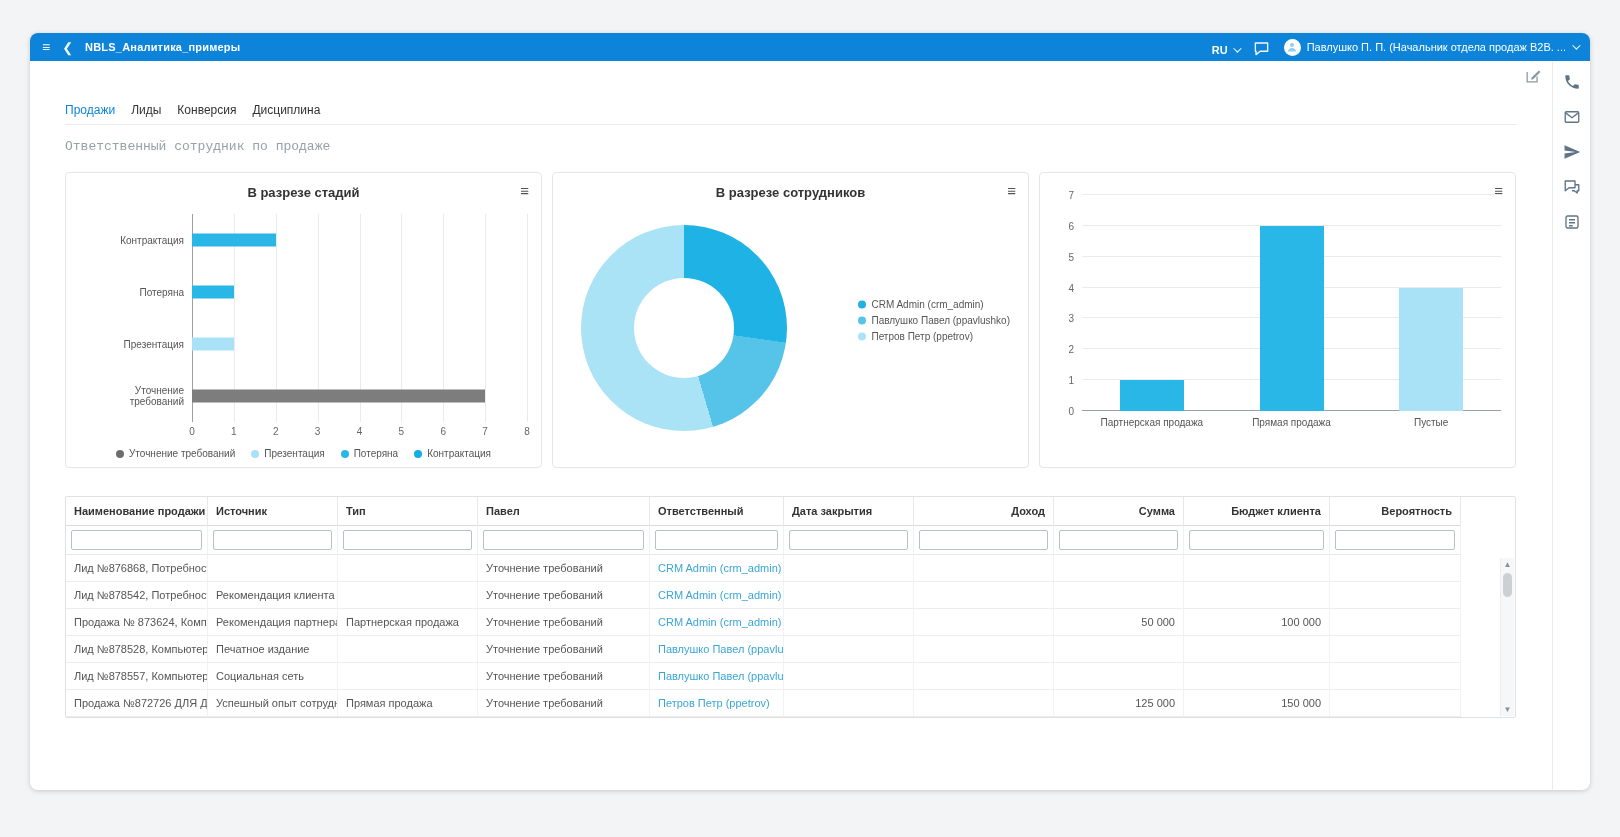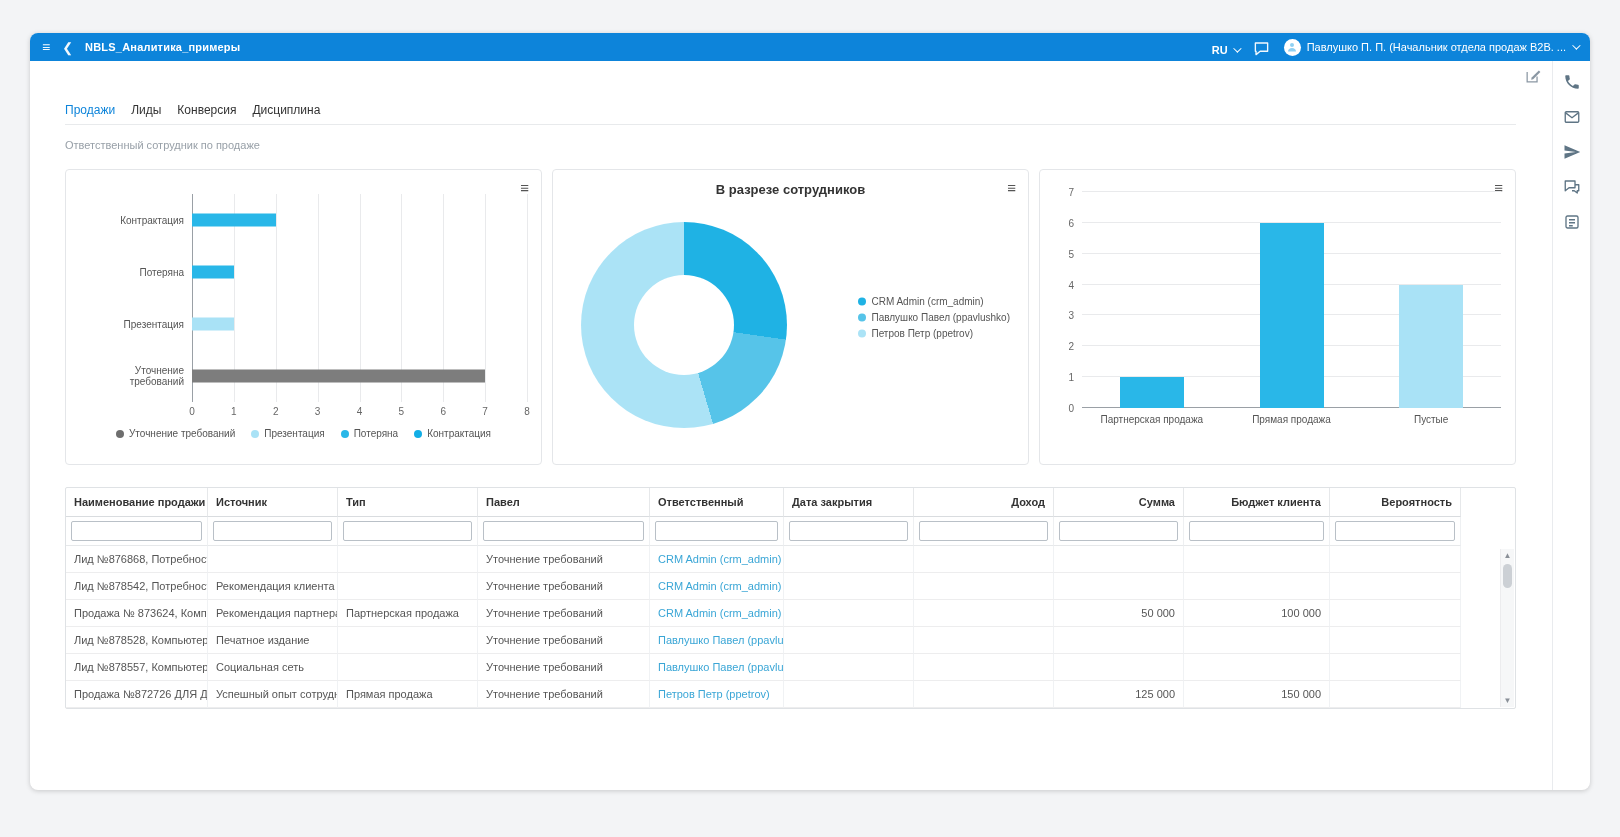--- a/index.html
+++ b/index.html
@@ -29,21 +29,21 @@
   .right-rail { flex:0 0 38px; border-left:1px solid #e9ebee; display:flex; flex-direction:column; align-items:center;
                 padding-top:12px; gap:17px; }
   .rail-ico { width:18px; height:18px; cursor:pointer; }
   .edit-ico { position:absolute; top:6px; right:10px; width:18px; height:18px; cursor:pointer; }
 
   .tabs { display:flex; gap:16px; margin-top:22px; padding-bottom:7px; border-bottom:1px solid #e8eaec; font-size:12px; }
   .tab { cursor:pointer; color:#333; }
   .tab.active { color:#0d84da; }
 
   .filter-block { margin-top:14px; }
-  .filter-label { font-size:11px; color:#98a0a8; margin-bottom:18px; }
+  .filter-label { font-size:13px; color:#98a0a8; margin-bottom:18px;font-family:Liberation Mono, monospace; }
   .select { width:455px; height:28px; border:1px solid #c6ccd2; border-radius:3px; display:flex; align-items:center;
             padding:0 8px; font-size:12px; color:#333; background:#fff; cursor:pointer; }
   .select .sel-chev { margin-left:auto; color:#8a939b; }
   .select .sel-dots { margin-left:14px; color:#6d7680; font-size:13px; cursor:pointer; line-height:1; }
 
   
   .charts-row { display:flex; gap:10px; margin-top:16px; height:296px; }
   .card { flex:1; border:1px solid #e4e6e9; border-radius:4px; background:#fff; position:relative; padding:10px 14px; min-width:0; }
   .card-title { text-align:center; font-size:13px; font-weight:bold; color:#333; margin-top:2px; }
   .card-menu { position:absolute; top:10px; right:12px; font-size:15px; color:#555; cursor:pointer; line-height:1; }
@@ -78,21 +78,21 @@
   .vplot { flex:1; position:relative; height:216px; }
   .hline { position:absolute; left:0; right:0; height:1px; background:#e9eaec; }
   .hline.axis { background:#9aa0a6; }
   .vbars { position:absolute; inset:0; display:flex; align-items:flex-end; }
   .vcol { flex:1; display:flex; justify-content:center; align-items:flex-end; height:100%; }
   .vbar { width:64px; }
   .vcats { display:flex; margin-left:28px; margin-top:6px; }
   .vcat { flex:1; text-align:center; font-size:10px; color:#555; }
 
   
-  .table-wrap { margin-top:22px; border:1px solid #dfe2e5; border-radius:2px; position:relative;
+  .table-wrap { margin-top:28px; border:1px solid #dfe2e5; border-radius:2px; position:relative;
                 padding-right:15px; background:#fff; }
   .tbl { display:grid; }
   .th { font-size:11px; font-weight:bold; color:#333; line-height:28px; padding:0 8px; white-space:nowrap;
         overflow:hidden; border-bottom:1px solid #d9dcdf; border-right:1px solid #e6e8ea; }
   .tf { padding:4px 5px; border-bottom:1px solid #e6e8ea; border-right:1px solid #eef0f2; }
   .tf input { width:100%; height:20px; border:1px solid #b9c0c7; border-radius:2px; padding:0 4px; font-size:11px;
               font-family:"Liberation Sans",sans-serif; color:#333; outline:none; }
   .td { font-size:11px; color:#555; line-height:26px; padding:0 8px; white-space:nowrap; overflow:hidden;
         border-bottom:1px solid #ededee; border-right:1px solid #f0f2f4; }
   .ar { text-align:right; }
@@ -151,20 +151,21 @@
           <div class="tab">Дисциплина</div>
         </div>
 
       <div class="filter-block">
         <div class="filter-label">Ответственный сотрудник по продаже</div>
       </div>
 
       <div class="charts-row">
 
         <div class="card">
+          <div class="card-title">В разрезе стадий</div>
           <span class="card-menu">≡</span>
           <div class="hchart">
             <div class="hlabels">
                 <div class="hlabel">Контрактация</div>
                 <div class="hlabel">Потеряна</div>
                 <div class="hlabel">Презентация</div>
                 <div class="hlabel">Уточнение требований</div>
               </div>
             <div class="hplot-wrap">
               <div class="hplot">

